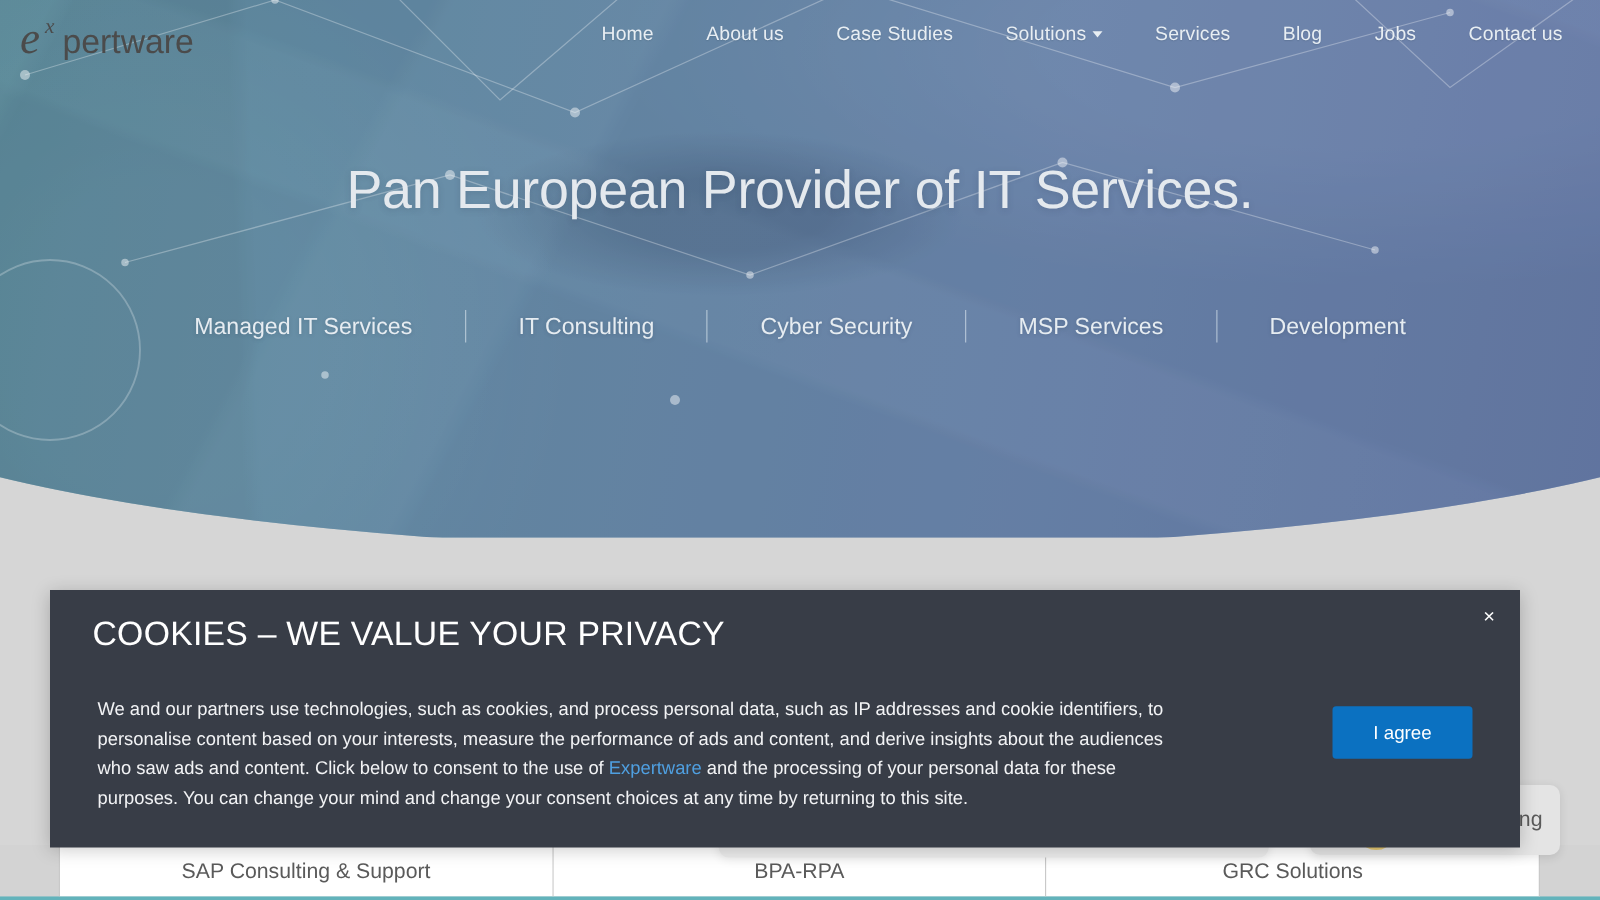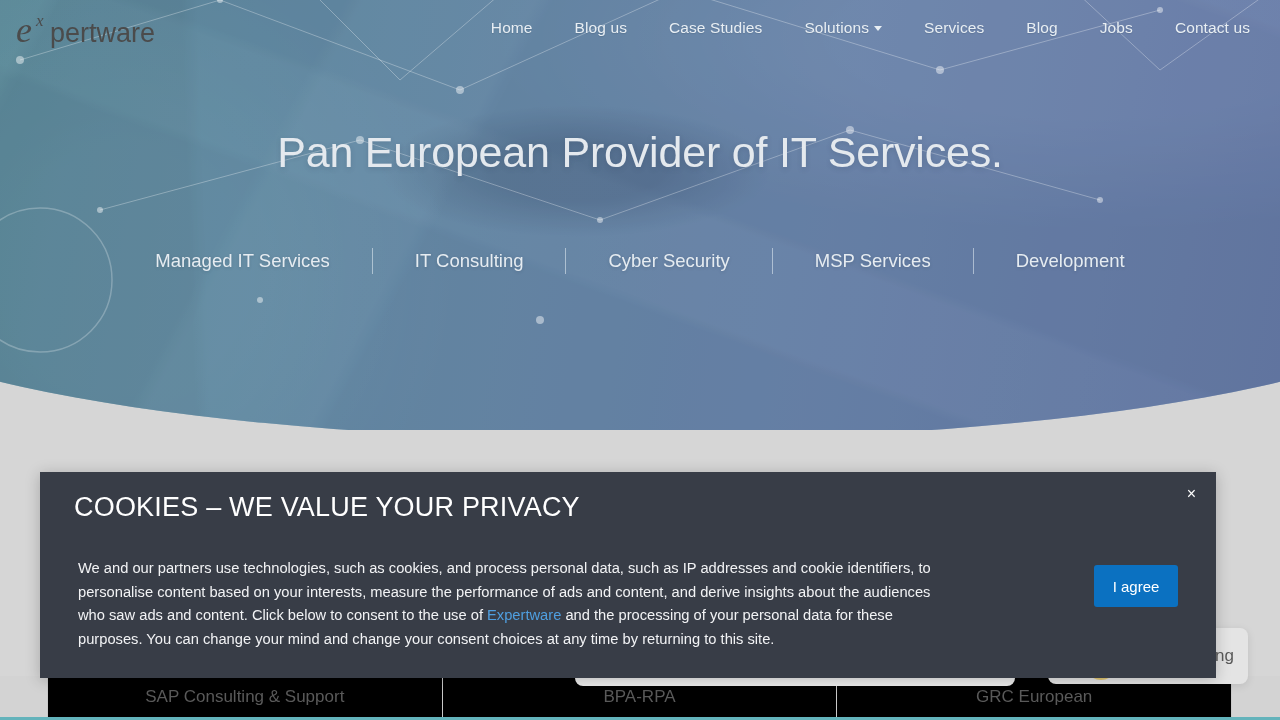--- a/index.html
+++ b/index.html
@@ -123,21 +123,21 @@
     background: #dcdcdc;
     border-bottom: 3px solid #63b3bb;
     z-index: 5;
   }
   .card {
     flex: 1 1 0;
     display: flex; align-items: center; justify-content: center;
     font-size: 17px;
     color: #5a5a5a;
     border-right: 1px solid #c9c9c9;
-    background: #000000;
+    background: #ffffff;
     height: 100%;
   }
   .card:last-child { border-right: none; }
   .card.gap { background: #d3d3d3; flex: 0 0 48px; }
 
   
   .peek-card {
     position: absolute; right: 32px; top: 628px;
     width: 200px; height: 56px;
     background: #e4e4e4;
@@ -201,21 +201,21 @@
   .cookie-actions {
     position: absolute; right: 38px; top: 93px;
     display: flex; gap: 28px;
   }
   .btn {
     background: #0b71c1;
     color: #ffffff;
     border: none;
     font-size: 15px;
     font-family: "Liberation Sans", sans-serif;
-    width: 84px; height: 42px;
+    width: 112px; height: 42px;
     border-radius: 3px;
     cursor: pointer;
   }
   .btn.wide { width: 100px; }
 </style>
 </head>
 <body>
 
 <div id="page">
 
@@ -255,21 +255,21 @@
     <a class="logo" href="#">
       <svg width="170" height="44" viewBox="0 0 170 44">
         <text x="2" y="34" font-family="'Liberation Serif', serif" font-style="italic" font-size="36" fill="#4b4b4b">e</text>
         <text x="22" y="18" font-family="'Liberation Serif', serif" font-style="italic" font-size="17" fill="#4b4b4b">x</text>
         <text x="36" y="34" font-family="'Liberation Sans', sans-serif" font-size="27" fill="#4b4b4b">pertware</text>
       </svg>
     </a>
 
     <nav class="nav">
       <a href="#"><span>Home</span></a>
-      <a href="#"><span>Blog us</span></a>
+      <a href="#"><span>About us</span></a>
       <a href="#"><span>Case Studies</span></a>
       <a href="#"><span>Solutions</span><span class="caret"></span></a>
       <a href="#"><span>Services</span></a>
       <a href="#"><span>Blog</span></a>
       <a href="#"><span>Jobs</span></a>
       <a href="#"><span>Contact us</span></a>
     </nav>
   </div>
 
   <h1 class="hero-title">Pan European Provider of IT Services.</h1>
@@ -294,21 +294,21 @@
 
   <div class="cards">
     <div class="card gap"></div>
     <div class="card">
       <span>SAP Consulting &amp; Support</span>
     </div>
     <div class="card">
       <span>BPA-RPA</span>
     </div>
     <div class="card">
-      <span>GRC European</span>
+      <span>GRC Solutions</span>
     </div>
     <div class="card gap"></div>
   </div>
 
   <div class="cookie">
     <button class="cookie-close">×</button>
     <div class="cookie-title">COOKIES – WE VALUE YOUR PRIVACY</div>
     <p class="cookie-body"><span>We and our partners use technologies, such as cookies, and process personal data, such as IP addresses and cookie identifiers, to personalise content based on your interests, measure the performance of ads and content, and derive insights about the audiences who saw ads and content. Click below to consent to the use of </span><a href="#">Expertware</a><span> and the processing of your personal data for these purposes. You can change your mind and change your consent choices at any time by returning to this site.</span></p>
     <div class="cookie-actions">
       <button class="btn">I agree</button>

